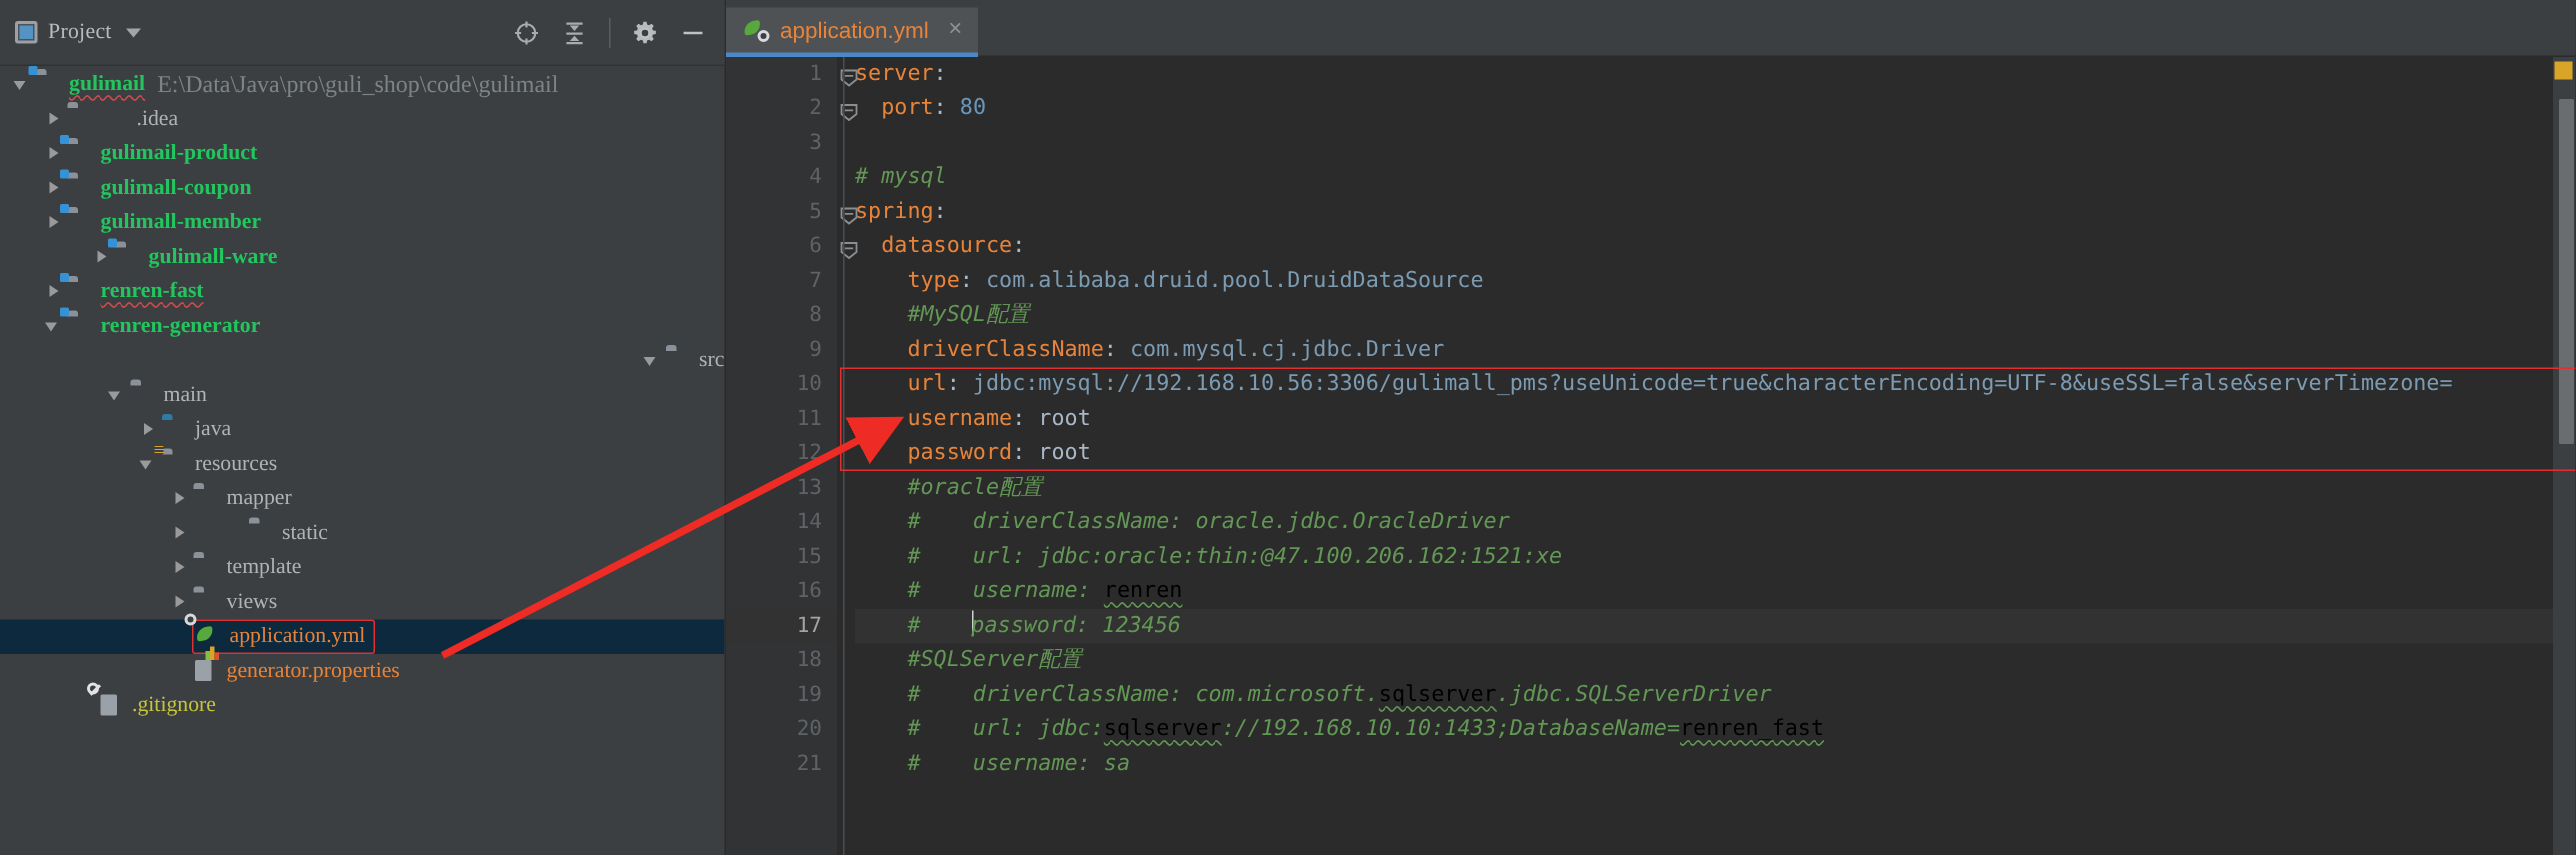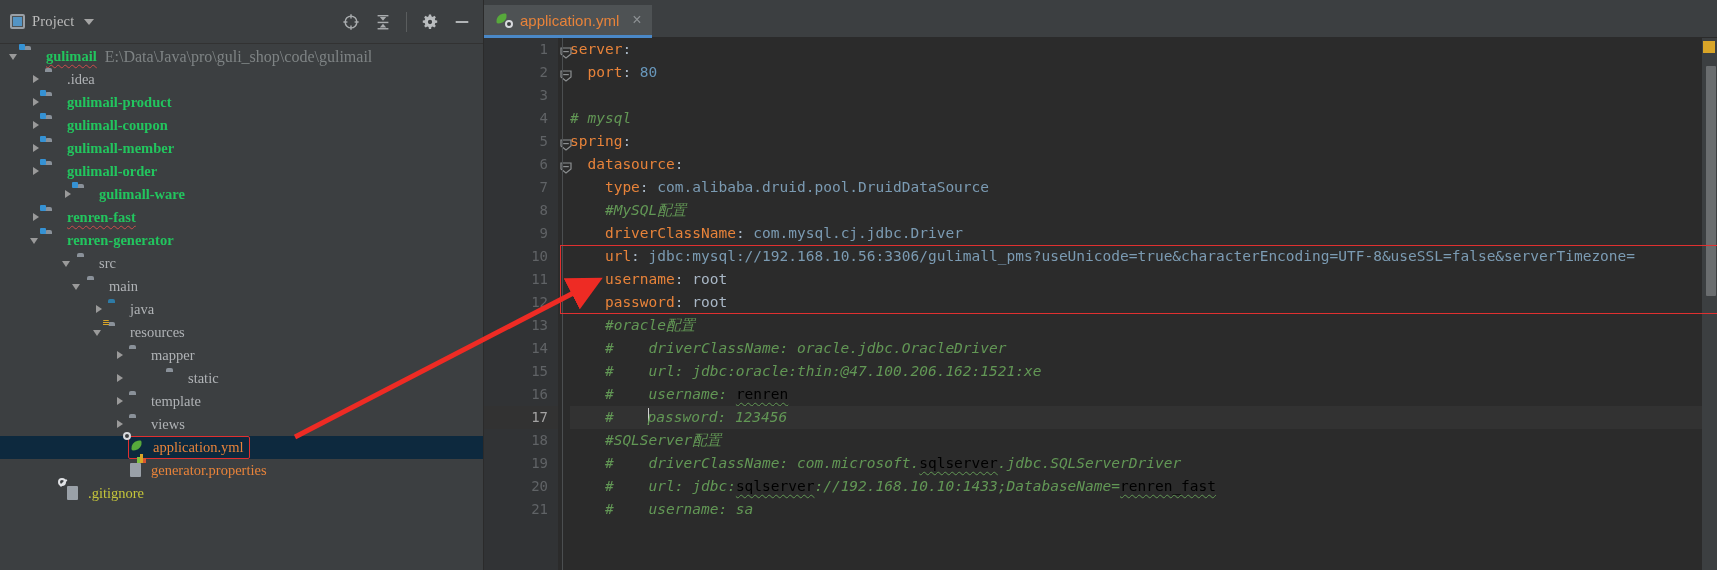--- a/index.html
+++ b/index.html
@@ -303,21 +303,21 @@
         <div class="node" style="padding-left: 8px;">
           <span class="arrow open"></span>
           <span style="display: flex; align-items: center;">
             <span class="ficon"><span class="folder"><span class="badge"></span></span></span>
             <span class="lbl module squiggle">gulimail</span>
             <span class="path-hint">E:\Data\Java\pro\guli_shop\code\gulimail</span>
           </span>
         </div>
         <div class="node" style="padding-left: 29px;">
           <span class="arrow closed"></span>
-          <span style="display: flex; align-items: flex-start;">
+          <span style="display: flex; align-items: flex-start; gap: 24px;">
             <span class="ficon"><span class="folder"></span></span>
             <span class="lbl plain">.idea</span>
           </span>
         </div>
         <div class="node" style="padding-left: 29px;">
           <span class="arrow closed"></span>
           <span style="display: flex; align-items: center;">
             <span class="ficon"><span class="folder"><span class="badge"></span></span></span>
             <span class="lbl module">gulimail-product</span>
           </span>
@@ -327,27 +327,20 @@
           <span style="display: flex; align-items: center;">
             <span class="ficon"><span class="folder"><span class="badge"></span></span></span>
             <span class="lbl module">gulimall-coupon</span>
           </span>
         </div>
         <div class="node" style="padding-left: 29px;">
           <span class="arrow closed"></span>
           <span style="display: flex; align-items: center;">
             <span class="ficon"><span class="folder"><span class="badge"></span></span></span>
             <span class="lbl module">gulimall-member</span>
-          </span>
-        </div>
-        <div class="node" style="padding-left: 29px;">
-          <span class="arrow closed"></span>
-          <span style="display: flex; align-items: center;">
-            <span class="ficon"><span class="folder"><span class="badge"></span></span></span>
-            <span class="lbl module">gulimall-order</span>
           </span>
         </div>
         <div class="node" style="padding-left: 29px; margin-left: 32px;">
           <span class="arrow closed"></span>
           <span style="display: flex; align-items: center;">
             <span class="ficon"><span class="folder"><span class="badge"></span></span></span>
             <span class="lbl module">gulimall-ware</span>
           </span>
         </div>
         <div class="node" style="padding-left: 29px;">
@@ -357,21 +350,21 @@
             <span class="lbl module squiggle">renren-fast</span>
           </span>
         </div>
         <div class="node" style="padding-left: 29px;">
           <span class="arrow open"></span>
           <span style="display: flex; align-items: center;">
             <span class="ficon"><span class="folder"><span class="badge"></span></span></span>
             <span class="lbl module">renren-generator</span>
           </span>
         </div>
-        <div class="node" style="padding-left: 61px;">
+        <div class="node" style="padding-left: 28px; justify-content: flex-end;">
           <span class="arrow open"></span>
           <span style="display: flex; align-items: center;">
             <span class="ficon"><span class="folder"></span></span>
             <span class="lbl plain">src</span>
           </span>
         </div>
         <div class="node" style="padding-left: 71px;">
           <span class="arrow open"></span>
           <span style="display: flex; align-items: center;">
             <span class="ficon"><span class="folder"></span></span>

